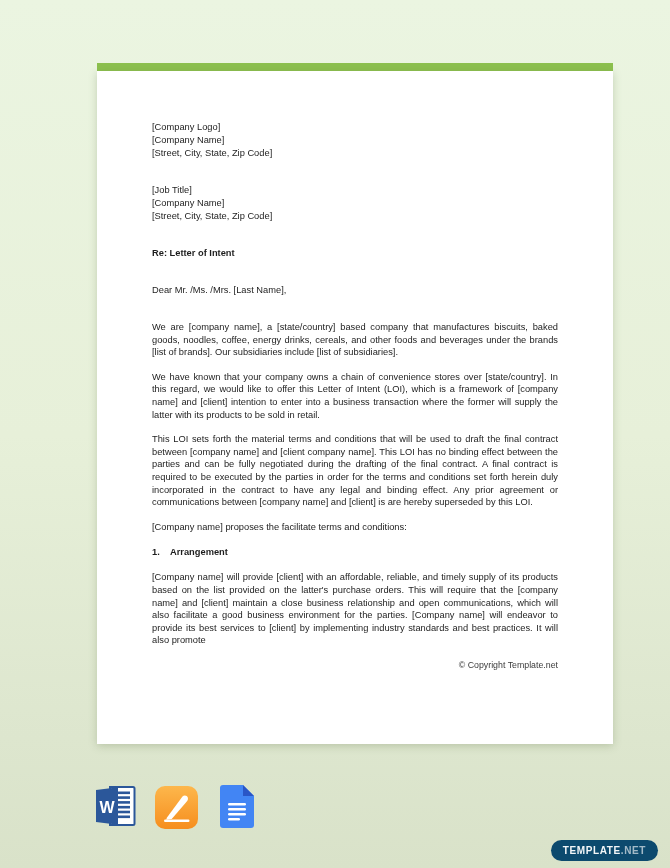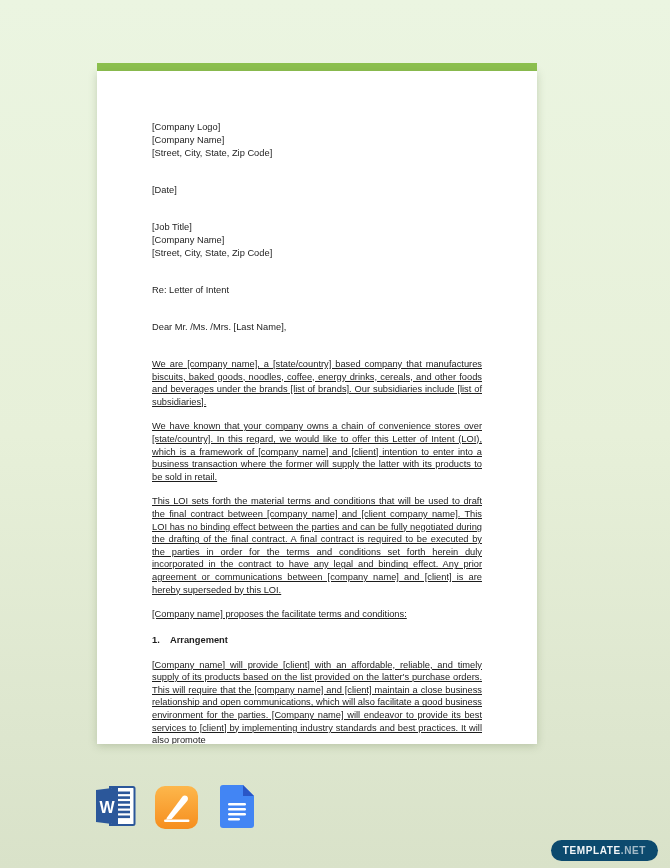--- a/index.html
+++ b/index.html
@@ -11,48 +11,47 @@
   }
   body {
     background: linear-gradient(180deg, #ebf5e1 0%, #e7f0d9 50%, #dde6ce 85%, #d9e2c9 100%);
     font-family: "Liberation Sans", sans-serif;
     position: relative;
   }
   .doc-wrap {
     position: absolute;
     left: 97px;
     top: 63px;
-    width: 440px;
+    width: 516px;
   }
   .accent-bar {
     height: 8px;
     background: #8cc04e;
   }
   .paper {
     background: #ffffff;
     height: 673px;
     box-sizing: border-box;
     padding: 50px 55px 0 55px;
     box-shadow: 0 2px 8px rgba(90, 110, 70, 0.28);
     overflow: hidden;
   }
   .doc-text {
     color: #1d1d1d;
     font-size: 9.3px;
     line-height: 13px;
   }
   .addr-line { white-space: nowrap; }
   .block-gap { margin-bottom: 24px; }
-  .subject { font-weight: normal; }
+  .subject { font-weight: bold; }
   .salutation { }
   .para {
     text-align: justify;
     line-height: 12.6px;
     margin: 0 0 12px 0;
-    text-decoration: underline;
   }
   .section-head {
     font-weight: bold;
     margin: 13px 0 12px 0;
   }
   .section-head .num { display: inline-block; width: 18px; }
   .copyright {
     text-align: right;
     font-size: 8.8px;
     color: #3a3a3a;
@@ -89,21 +88,20 @@
 <div class="doc-wrap">
   <div class="accent-bar"></div>
   <div class="paper doc-text">
 
     <div class="block-gap">
       <div class="addr-line">[Company Logo]</div>
       <div class="addr-line">[Company Name]</div>
       <div class="addr-line">[Street, City, State, Zip Code]</div>
     </div>
 
-    <div class="block-gap addr-line">[Date]</div>
 
     <div class="block-gap">
       <div class="addr-line">[Job Title]</div>
       <div class="addr-line">[Company Name]</div>
       <div class="addr-line">[Street, City, State, Zip Code]</div>
     </div>
 
     <div class="block-gap subject">Re: Letter of Intent</div>
 
     <div class="block-gap salutation">Dear Mr. /Ms. /Mrs. [Last Name],</div>
@@ -113,20 +111,21 @@
     <p class="para">This LOI sets forth the material terms and conditions that will be used to draft the final contract between [company name] and [client company name]. This LOI has no binding effect between the parties and can be fully negotiated during the drafting of the final contract. A final contract is required to be executed by the parties in order for the terms and conditions set forth herein duly incorporated in the contract to have any legal and binding effect. Any prior agreement or communications between [company name] and [client] is are hereby superseded by this LOI.</p>
 
     <p class="para">[Company name] proposes the facilitate terms and conditions:</p>
 
     <div class="section-head">
       <span class="num">1.</span><span>Arrangement</span>
     </div>
 
     <p class="para">[Company name] will provide [client] with an affordable, reliable, and timely supply of its products based on the list provided on the latter's purchase orders. This will require that the [company name] and [client] maintain a close business relationship and open communications, which will also facilitate a good business environment for the parties. [Company name] will endeavor to provide its best services to [client] by implementing industry standards and best practices. It will also promote</p>
 
+    <div class="copyright">© Copyright Template.net</div>
   </div>
 </div>
 
 <div class="icons-row">
 
   <div class="app-icon word">
     <svg width="42" height="44" viewBox="0 0 42 44" xmlns="http://www.w3.org/2000/svg">
       <path d="M14 3 h23 a1.5 1.5 0 0 1 1.5 1.5 v35 a1.5 1.5 0 0 1 -1.5 1.5 H14 Z" fill="#ffffff" stroke="#2b579a" stroke-width="2"></path>
       <rect x="18" y="7.5" width="16" height="2.6" fill="#2b579a"></rect>
       <rect x="18" y="12.3" width="16" height="2.6" fill="#2b579a"></rect>

